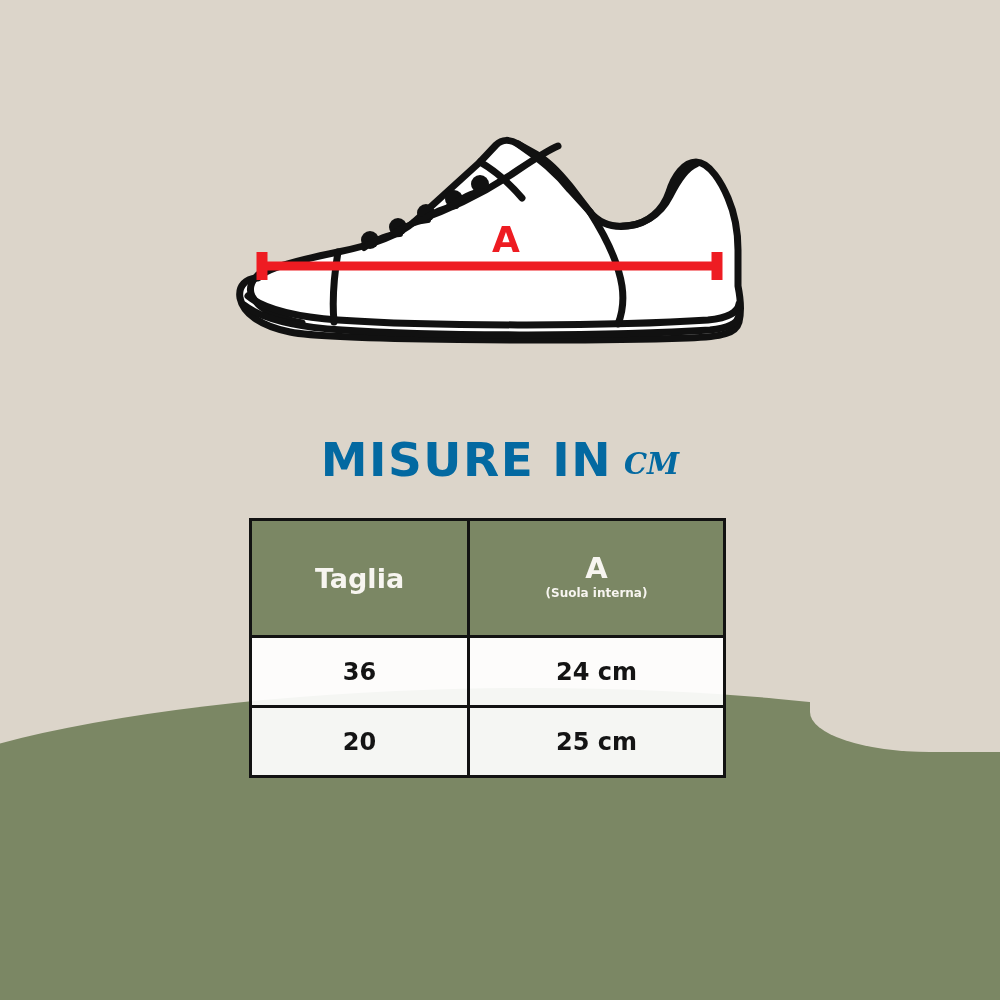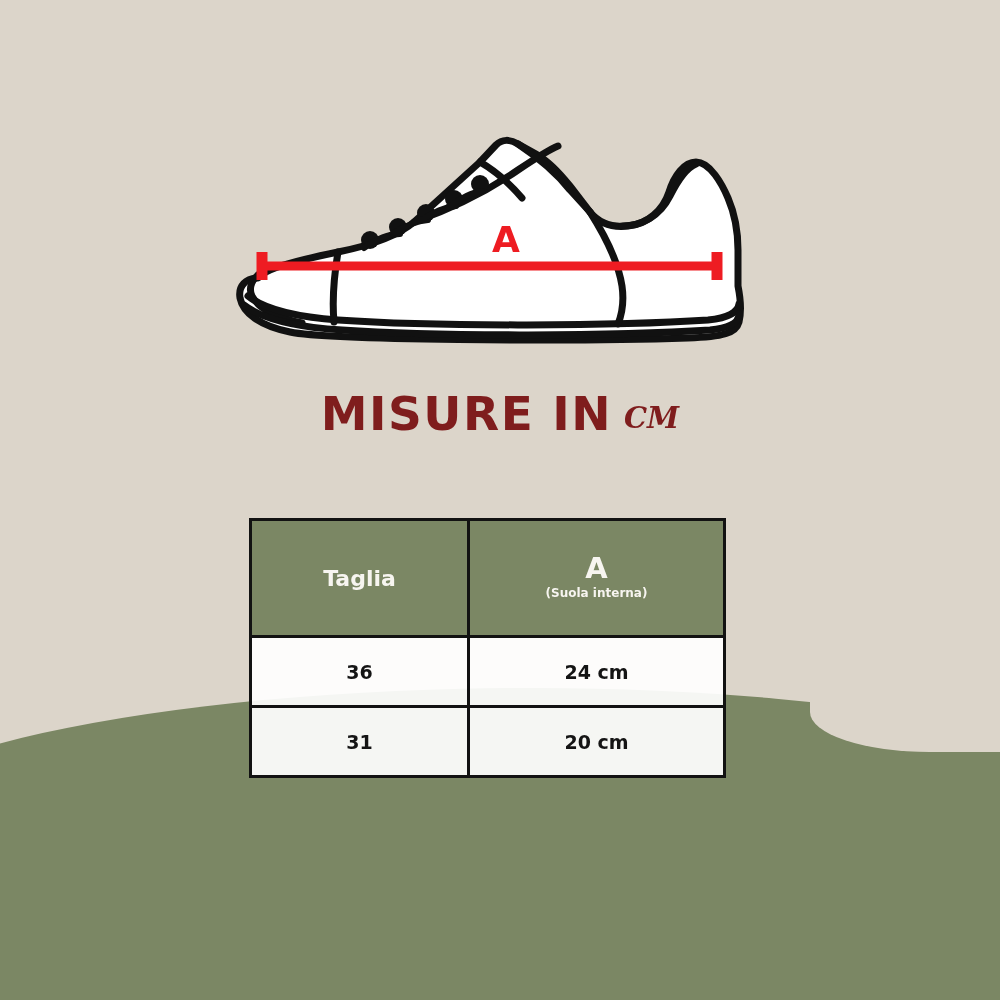--- a/index.html
+++ b/index.html
@@ -56,25 +56,25 @@
     width: 550px;
     height: 250px;
     z-index: 3;
   }
   .shoe-wrap svg { display: block; width: 100%; height: 100%; }
 
   
   .title {
     position: absolute;
     left: 0;
-    top: 386px;
+    top: 432px;
     width: 1000px;
     text-align: center;
     z-index: 4;
-    color: #7f1d1d;
+    color: #0369a1;
     white-space: nowrap;
   }
   .title-main {
     font-family: "DejaVu Sans", sans-serif;
     font-weight: 700;
     font-size: 47px;
     letter-spacing: 1.5px;
     vertical-align: middle;
   }
   .title-unit {
@@ -107,31 +107,31 @@
   .col-size  { width: 218px; }
   .col-meas  { width: 256px; }
 
   .table thead th {
     background: #7B8764;
     height: 114px;
     color: #F7F5F0;
     font-family: "DejaVu Sans", sans-serif;
     font-weight: 700;
   }
-  .th-taglia { font-size: 22px; }
+  .th-taglia { font-size: 27px; }
   .th-a-main { font-size: 29px; line-height: 1.05; }
   .th-a-sub  { font-size: 12px; line-height: 1.6; }
 
   .table tbody td {
     background: rgba(255,255,255,0.92);
     height: 67px;
     color: #141414;
     font-family: "DejaVu Sans", sans-serif;
     font-weight: 700;
-    font-size: 19px;
+    font-size: 24px;
   }
 </style>
 </head>
 <body>
 
 <div id="canvas">
 
   <div class="green-bottom"></div>
   <div class="green-right-edge"></div>
   <div class="beige-cover-right"></div>
@@ -241,19 +241,19 @@
           <div class="th-a-sub">(Suola interna)</div>
         </th>
       </tr>
     </thead>
     <tbody>
       <tr>
         <td>36</td>
         <td>24 cm</td>
       </tr>
       <tr>
-        <td>31</td>
-        <td>20 cm</td>
+        <td>20</td>
+        <td>25 cm</td>
       </tr>
     </tbody>
   </table>
 
 </div>
 
 </body></html>

